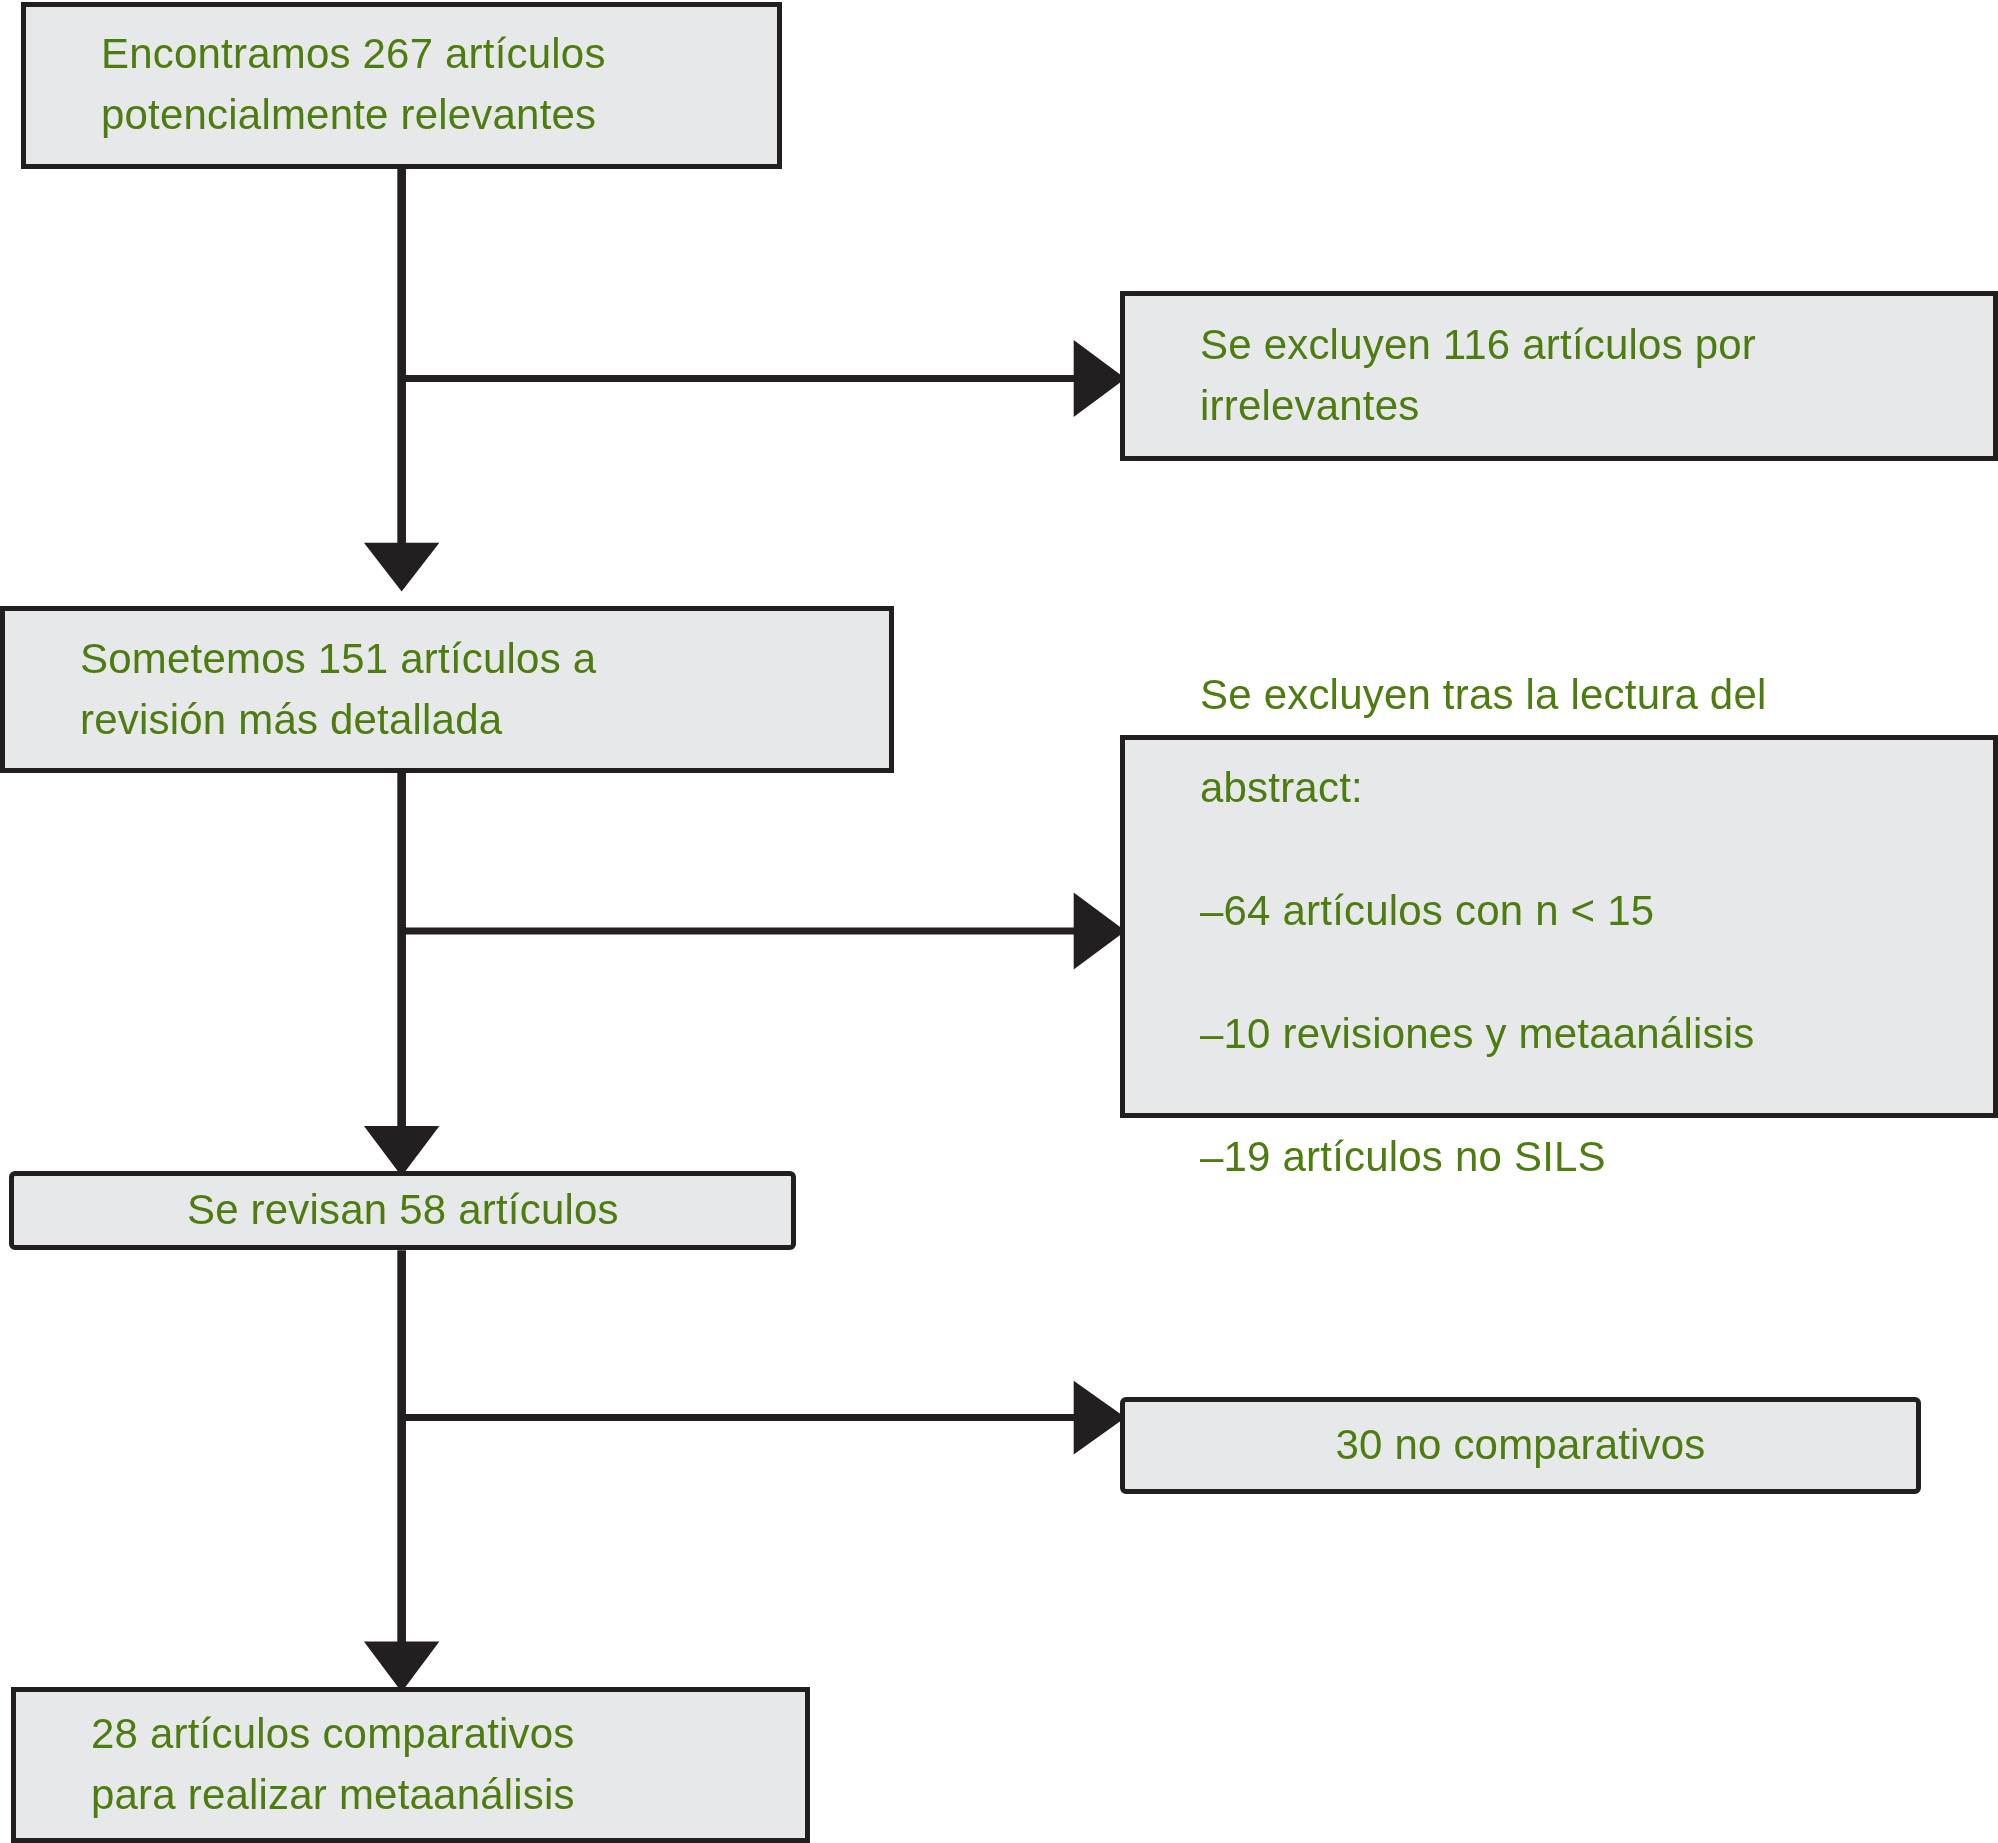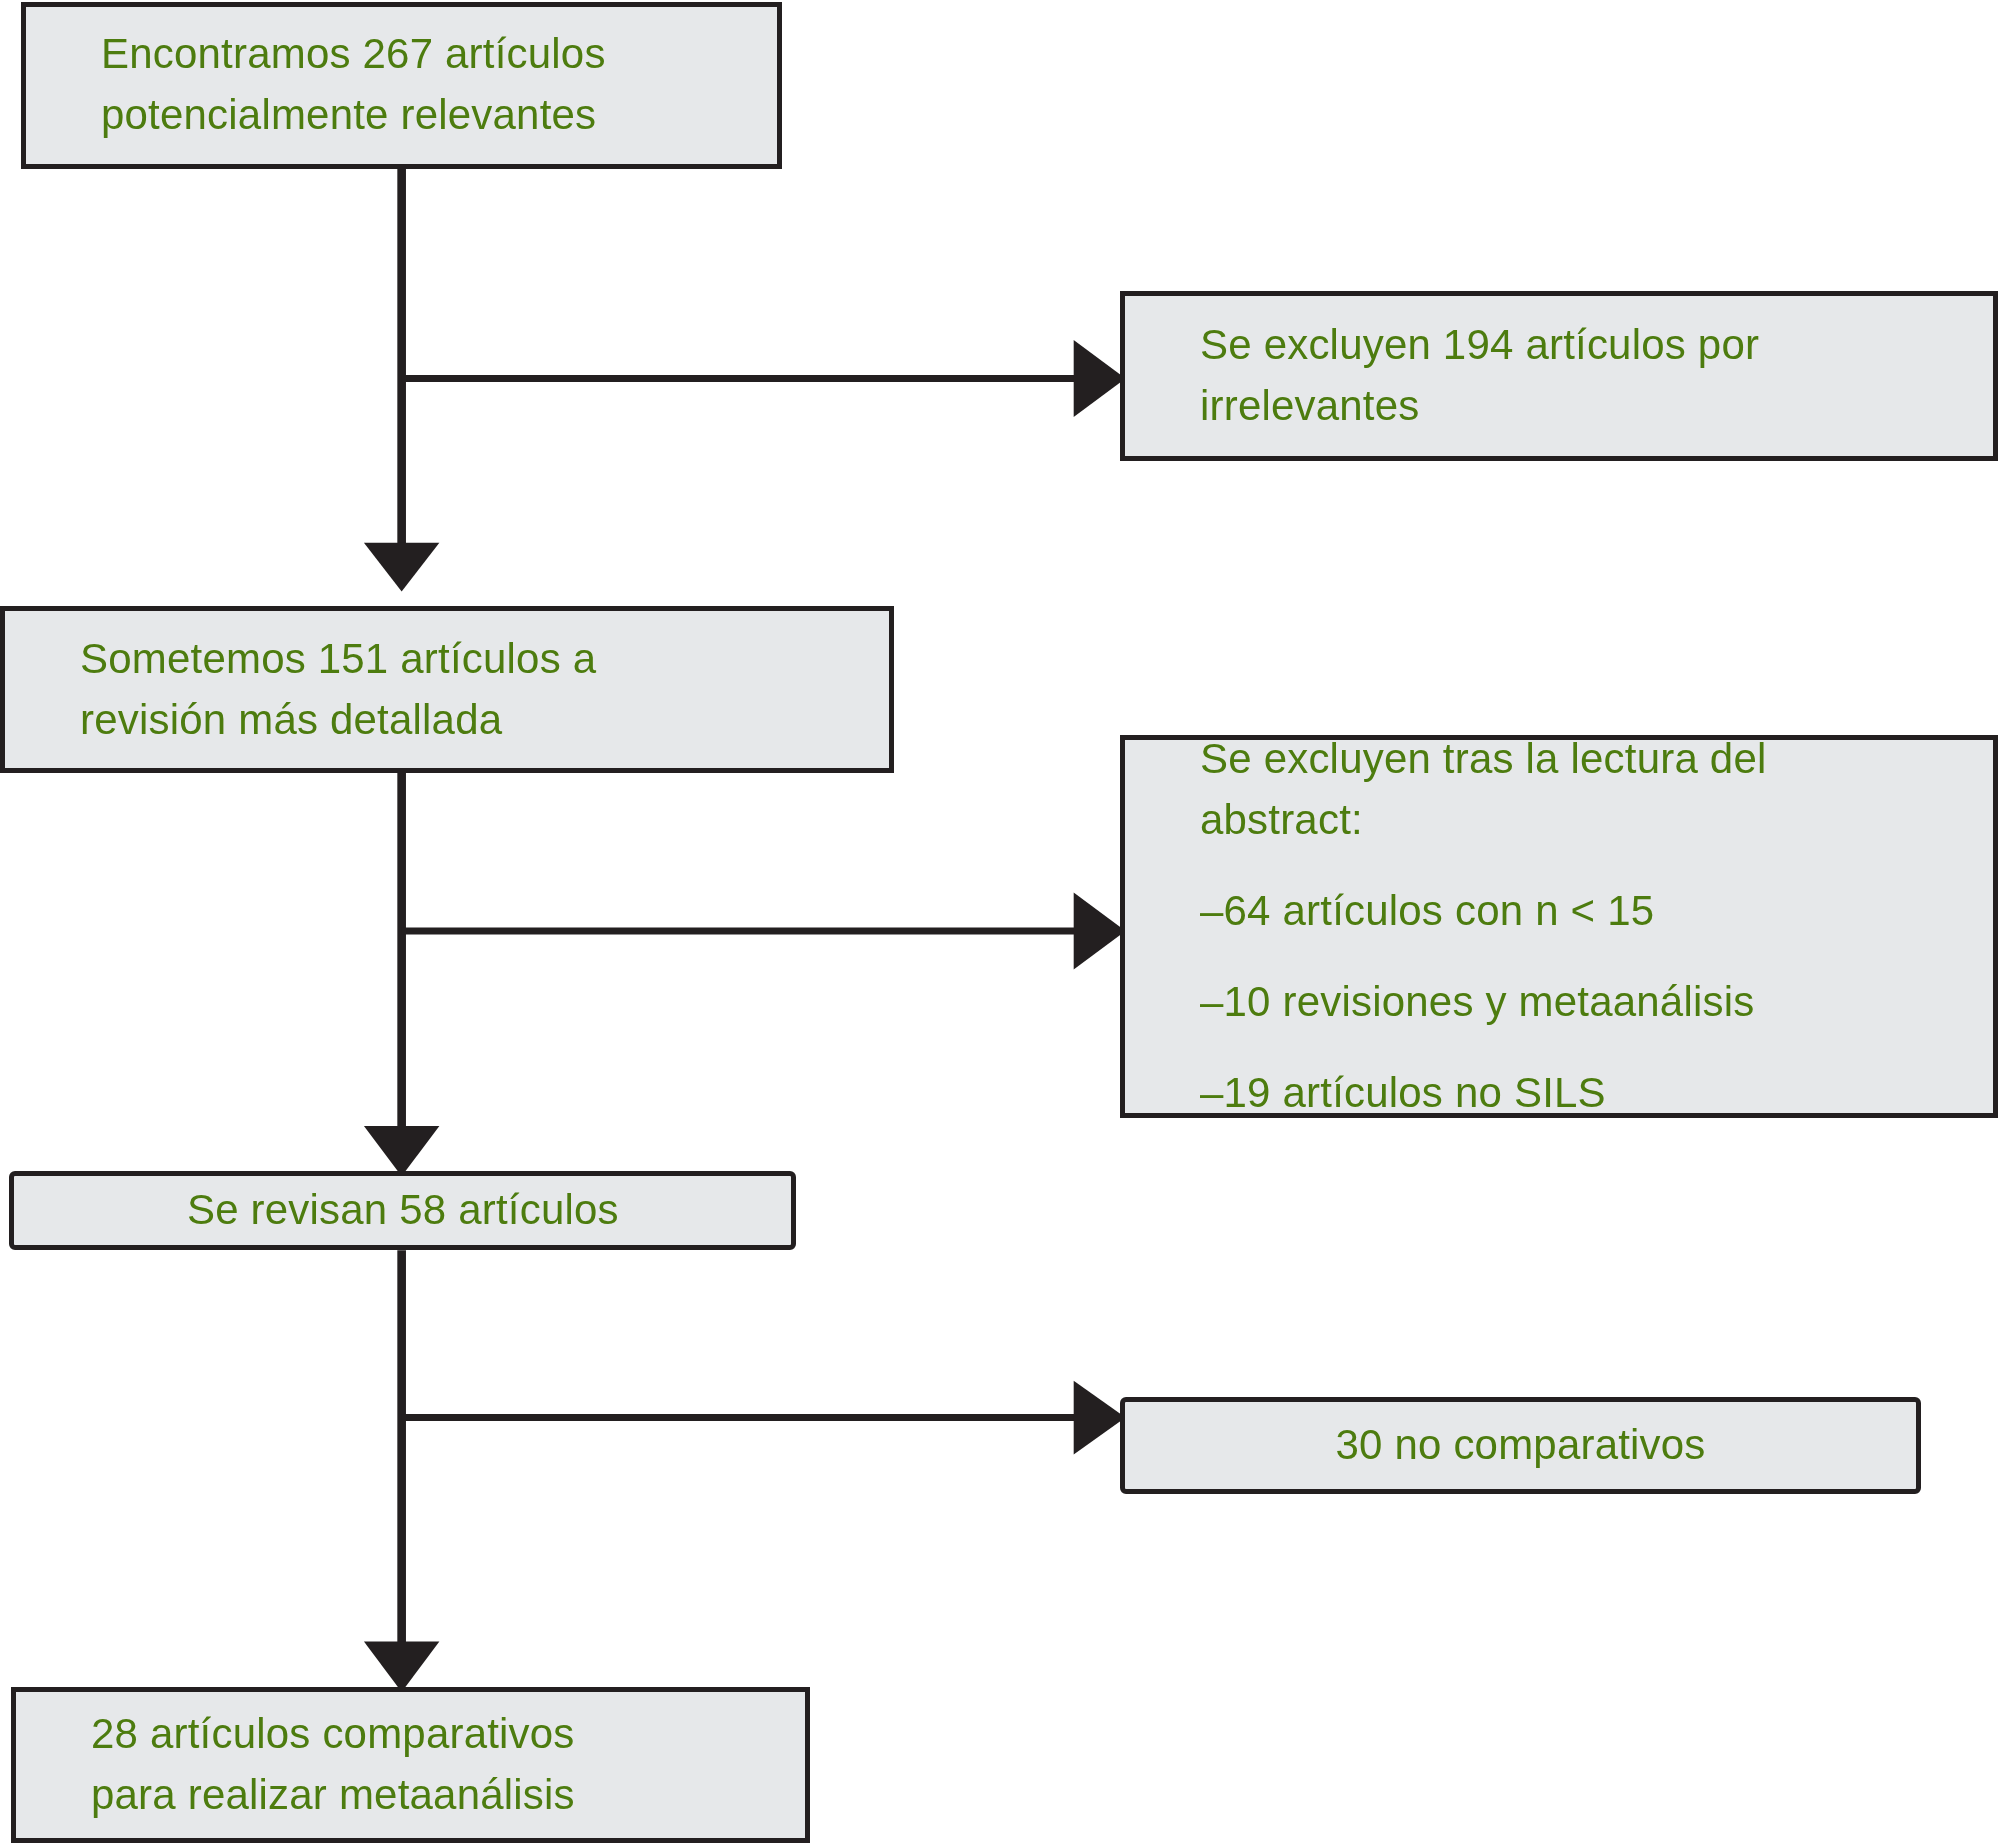--- a/index.html
+++ b/index.html
@@ -41,21 +41,21 @@
   .node.center   { align-items: center; text-align: center; border-radius: 6px; }
   .node.center .line { text-align: center; }
 
   .node.spaced .line { margin-bottom: 30px; }
   .node.spaced .line:last-child { margin-bottom: 0; }
 
   
   #node-found        { left: 21px;   top: 1.6px;    width: 761px;  height: 167px; }
   #node-excl-irrel   { left: 1120px; top: 291px;  width: 878px; height: 170px; }
   #node-detailed     { left: 0px;    top: 606px;  width: 894px; height: 167px; }
-  #node-excl-abs     { left: 1120px; top: 735px;  width: 878px; height: 383px; }
+  #node-excl-abs     { left: 1120px; top: 735px;  width: 878px; height: 383px; gap: 32px; }
   #node-reviewed     { left: 9.4px;   top: 1171px; width: 787px; height: 79px; }
   #node-noncomp      { left: 1120px; top: 1397px; width: 801px; height: 97px; }
   #node-final        { left: 11px;   top: 1687px; width: 799px; height: 156px; }
 
   
   #connectors {
     position: absolute;
     left: 0;
     top: 0;
     width: 1998px;
@@ -105,21 +105,21 @@
       <polygon points="1366,1756 1366,1850 1432,1803" fill="#231f20"></polygon>
     </g>
   </svg>
 
   <div class="node pad-left" id="node-found">
     <span class="line">Encontramos 267 artículos</span>
     <span class="line">potencialmente relevantes</span>
   </div>
 
   <div class="node pad-left" id="node-excl-irrel">
-    <span class="line">Se excluyen 194 artículos por</span>
+    <span class="line">Se excluyen 116 artículos por</span>
     <span class="line">irrelevantes</span>
   </div>
 
   <div class="node pad-left" id="node-detailed">
     <span class="line">Sometemos 151 artículos a</span>
     <span class="line">revisión más detallada</span>
   </div>
 
   <div class="node pad-left spaced" id="node-excl-abs">
     <span class="line" style="margin-bottom:0">Se excluyen tras la lectura del</span>

